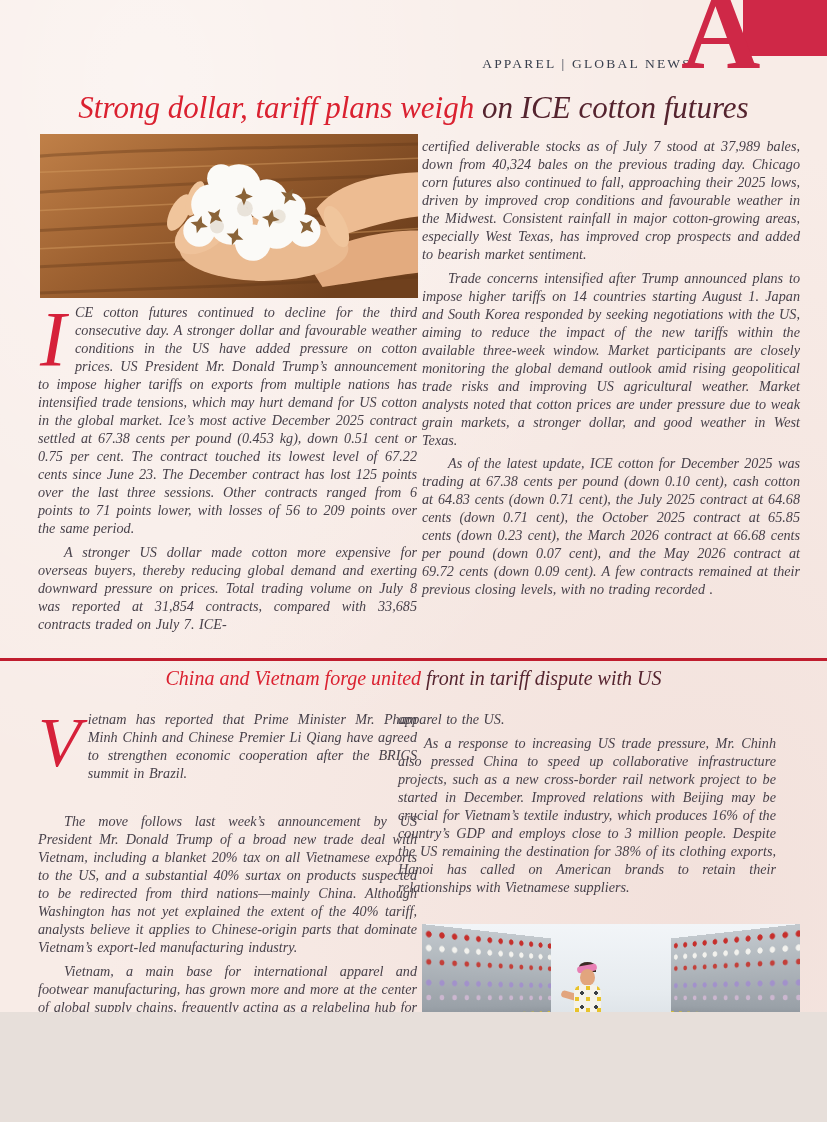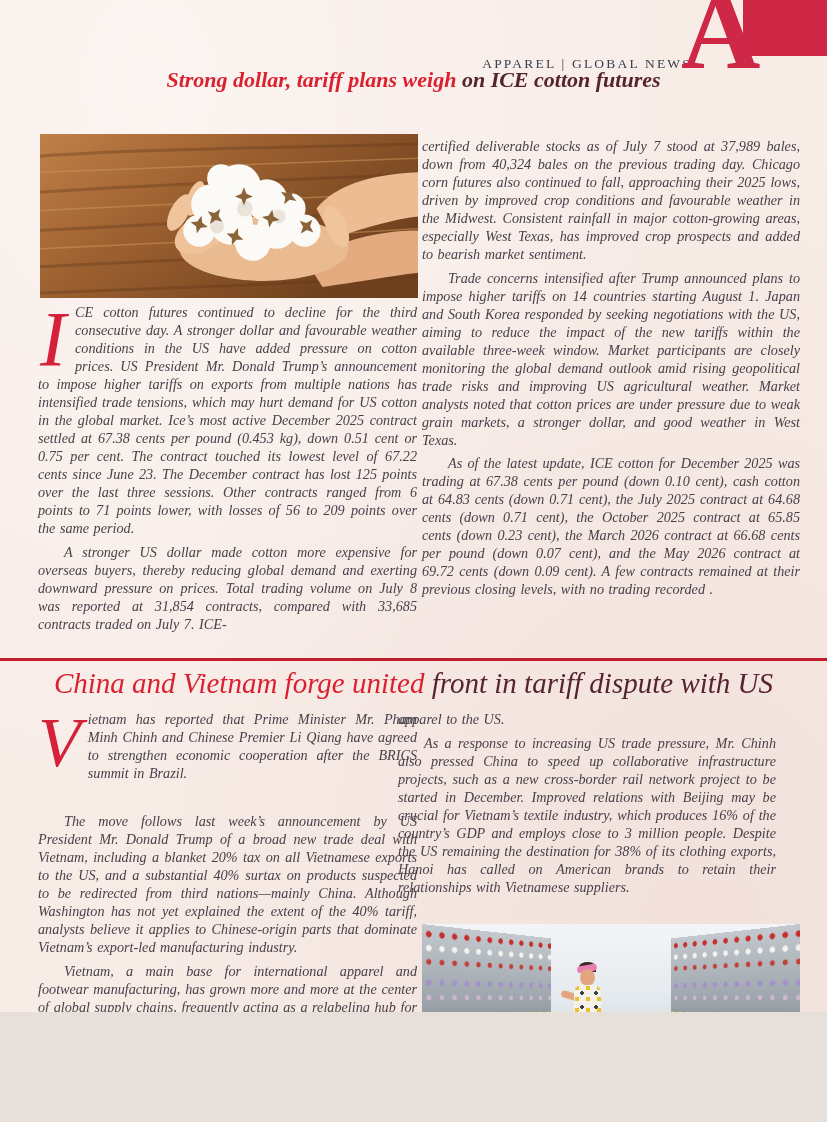--- a/index.html
+++ b/index.html
@@ -13,22 +13,22 @@
   .kicker{position:absolute;top:56px;left:0;width:692px;text-align:right;
           font-size:13.5px;letter-spacing:2.2px;color:#39404e;}
   .logo{position:absolute;top:0;right:0;width:142px;height:80px;}
   .logo-block{position:absolute;top:0;left:58px;right:0;height:56px;background:#cf2847;}
   .logo-a{position:absolute;left:-4px;top:-24px;font-weight:700;font-size:110px;line-height:1;
           color:#cf2847;}
 
   
   .headline{position:absolute;left:30px;width:767px;margin:0;text-align:center;
             font-style:italic;font-weight:400;white-space:nowrap;}
-  #h1{top:67px;font-size:22px;font-weight:bold;}
-  #h2{top:667px;font-size:29px;}
+  #h1{top:90px;font-size:31px;}
+  #h2{top:667px;font-size:20px;}
   .t-red{color:#da2130;}
   .t-dark{color:#55242f;}
 
   
   .bodycol{position:absolute;font-style:italic;font-size:14.2px;line-height:18px;
            color:#47414a;text-align:justify;word-spacing:1px;}
   .bodycol p{margin:0 0 5.5px;}
   .bodycol p.ind{text-indent:26px;}
   .bodycol p.gap{margin-top:30px;}
   #col-a1-left{left:38px;top:303px;width:379px;}

